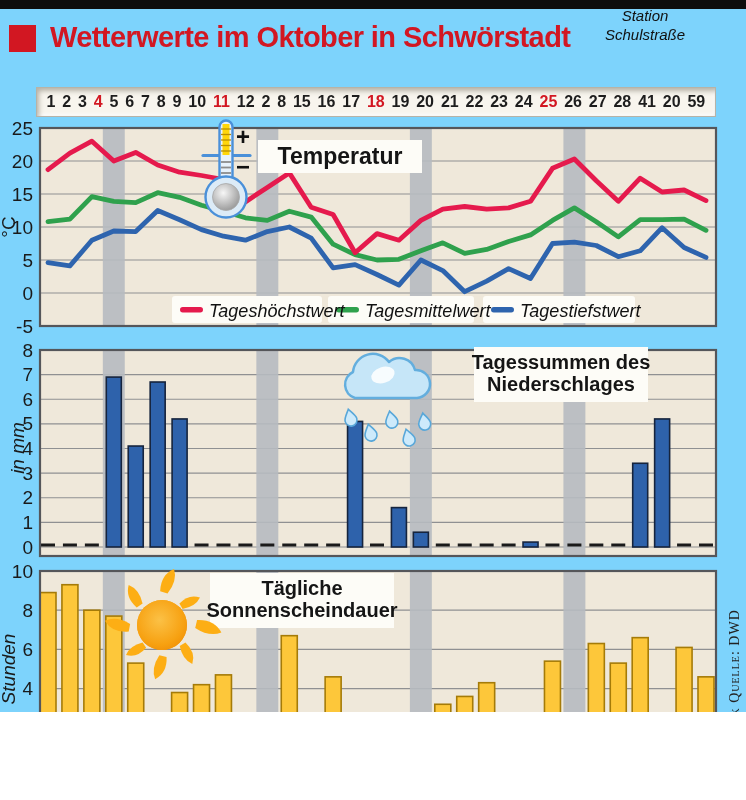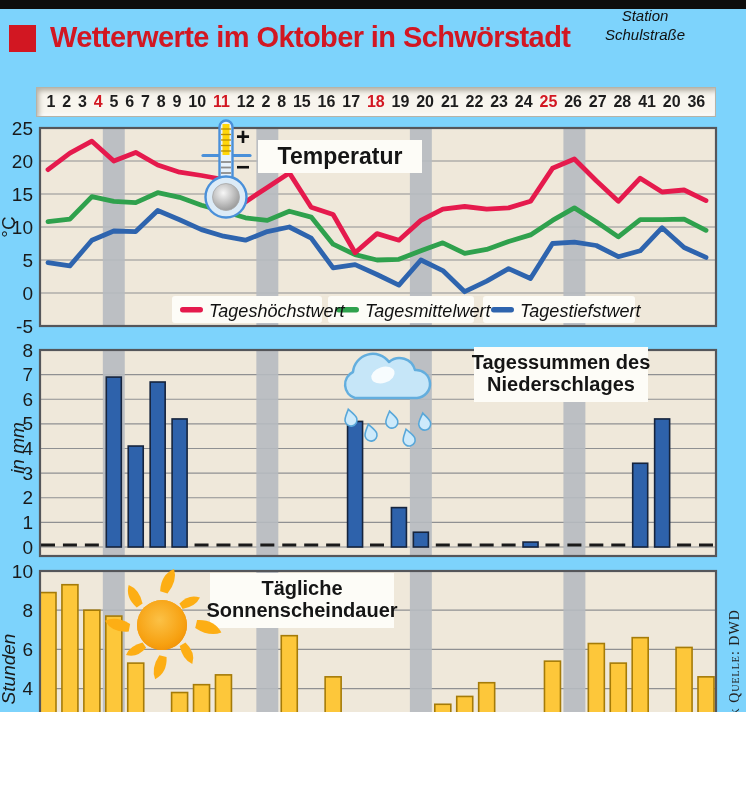--- a/index.html
+++ b/index.html
@@ -70,21 +70,21 @@
       <span>21</span>
       <span>22</span>
       <span>23</span>
       <span>24</span>
       <span class="hl">25</span>
       <span>26</span>
       <span>27</span>
       <span>28</span>
       <span>41</span>
       <span>20</span>
-      <span>36</span>
+      <span>59</span>
     </div>
 
   <svg id="svg-temp" width="746" height="230" viewBox="0 0 746 230">
     <defs>
       <radialGradient id="bulbGrad" cx="40%" cy="35%" r="75%">
         <stop offset="0%" stop-color="#f7f7f7"></stop>
           <stop offset="100%" stop-color="#8f8f8f"></stop>
       </radialGradient>
     </defs>
     <g id="temp-plot">

